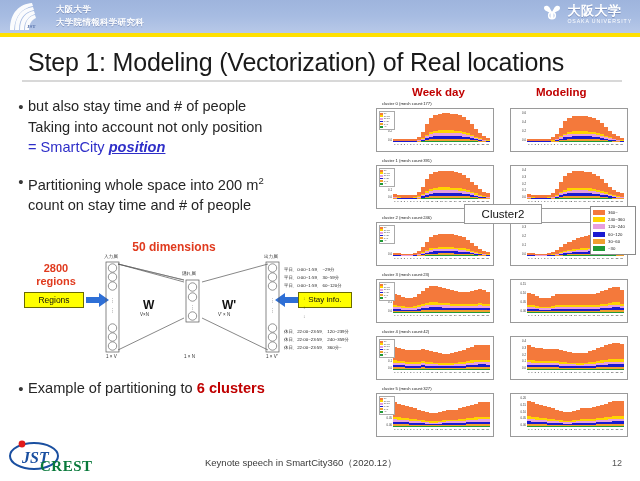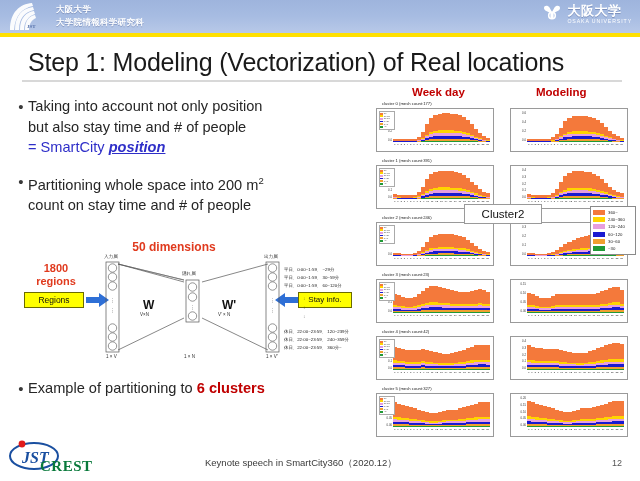--- a/index.html
+++ b/index.html
@@ -179,39 +179,39 @@
 <div class="header-rule2"></div>
 
 <div class="slide-title">Step 1: Modeling (Vectorization) of Real locations</div>
 <div class="title-underline"></div>
 
 <div class="bullets">
 
   <div class="bullet">
     <div class="bullet-dot">•</div>
     <div class="bullet-body">
+      <div>but also stay time and # of people</div>
       <div>Taking into account not only position</div>
-      <div>but also stay time and # of people</div>
       <div class="semantics-line"><span>= SmartCity </span><span class="semantics-word">position</span></div>
     </div>
   </div>
 
   <div class="bullet">
     <div class="bullet-dot">•</div>
     <div class="bullet-body">
       <div><span>Partitioning whole space into 200  m</span><span class="sup">2</span></div>
       <div>count on stay time and # of people</div>
     </div>
   </div>
 </div>
 
 <div class="nnfig">
 
   <div class="lab-1800">
-    <div style="white-space:pre-line">1800
+    <div style="white-space:pre-line">2800
 regions</div>
   </div>
   <div class="tag-regions">Regions</div>
   <svg class="arrow-r" width="24" height="14" viewBox="0 0 24 14">
     <path d="M0 4 L13 4 L13 0 L23 7 L13 14 L13 10 L0 10 Z" fill="#2e6fd6"></path>
   </svg>
 
   <div class="lab-50">50 dimensions</div>
 
   <div class="tag-stay">Stay info.</div>

